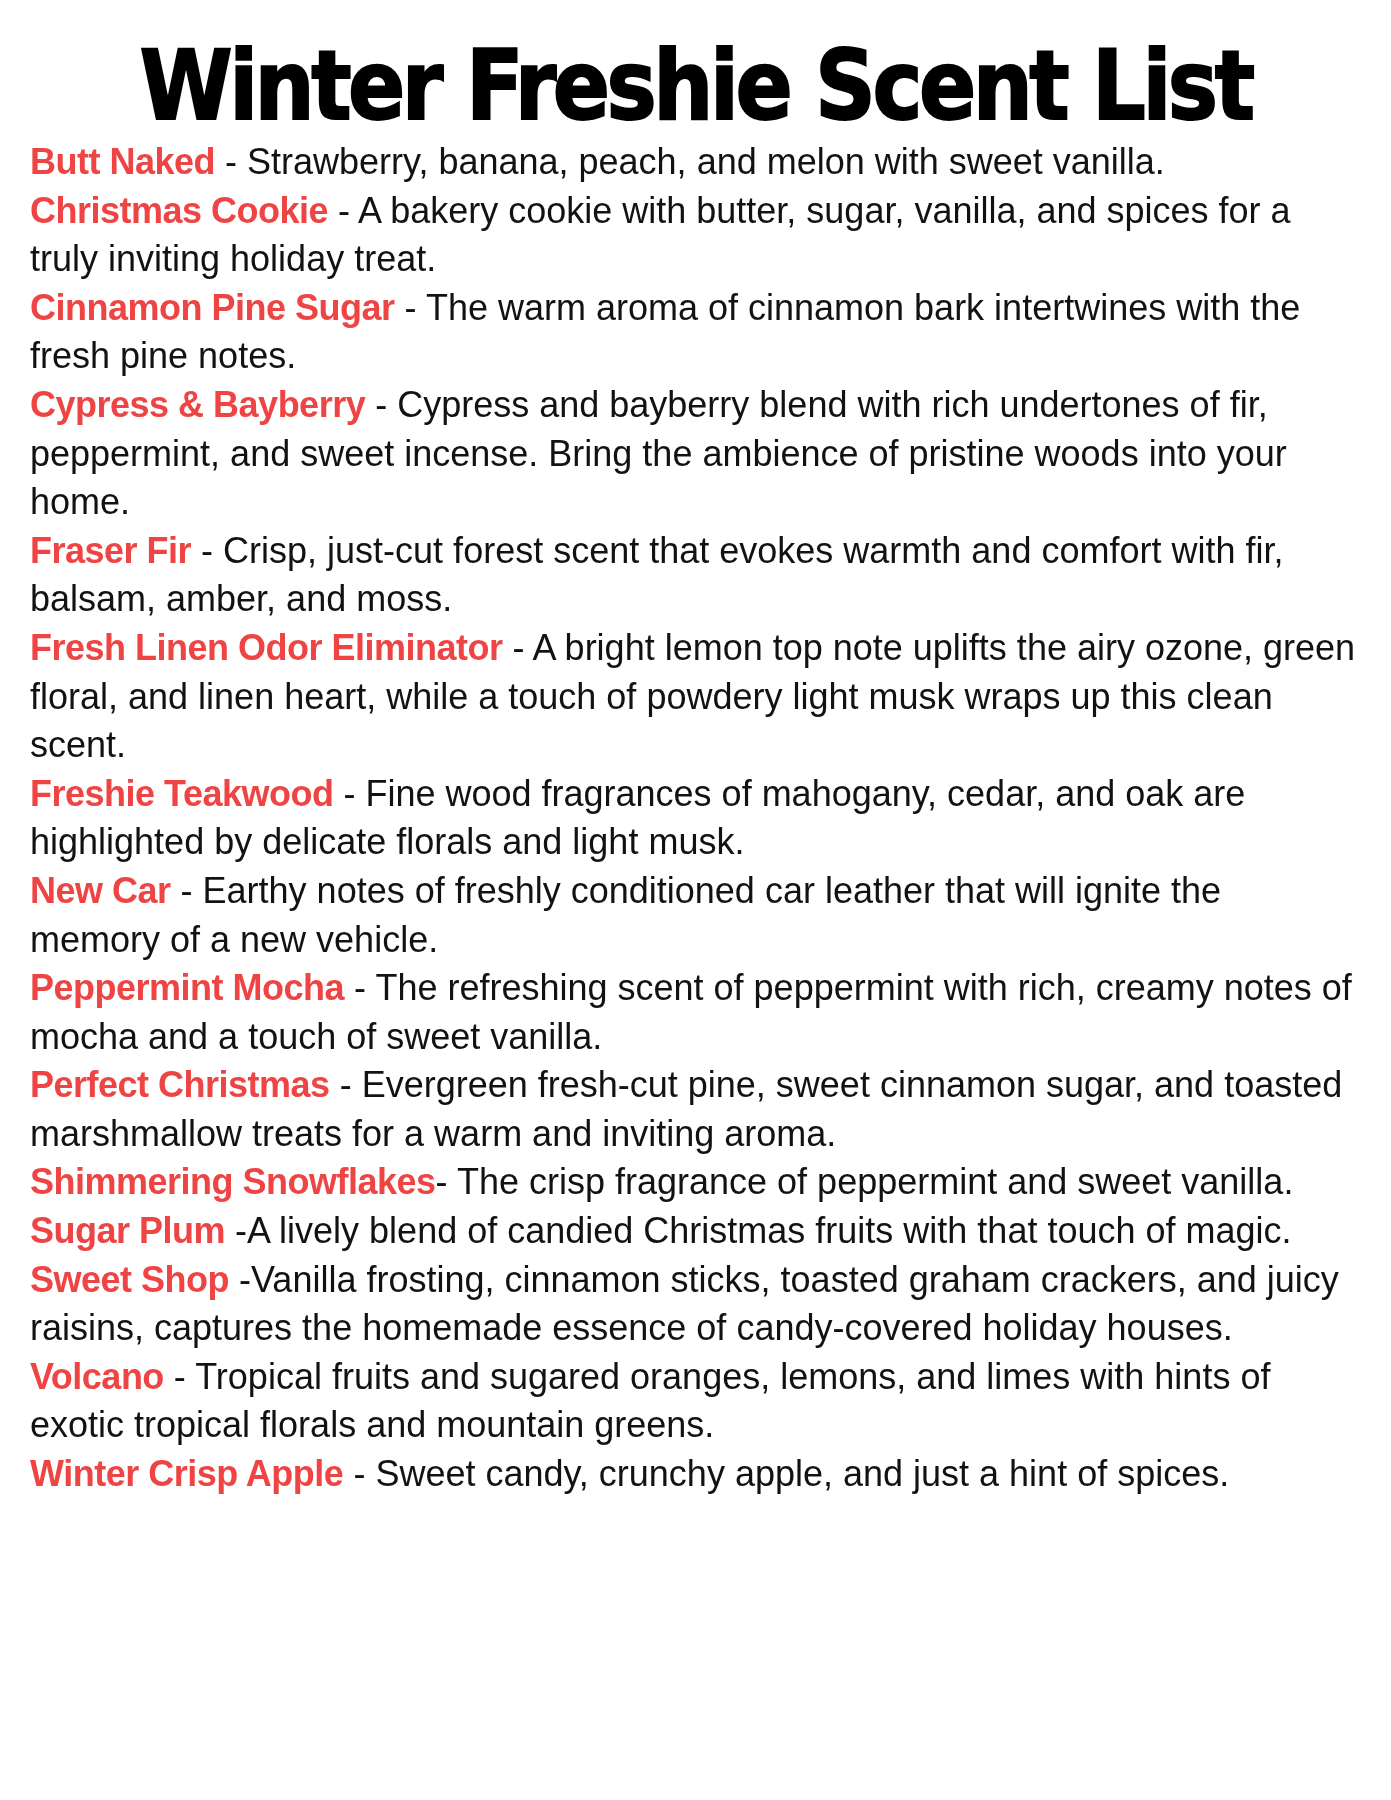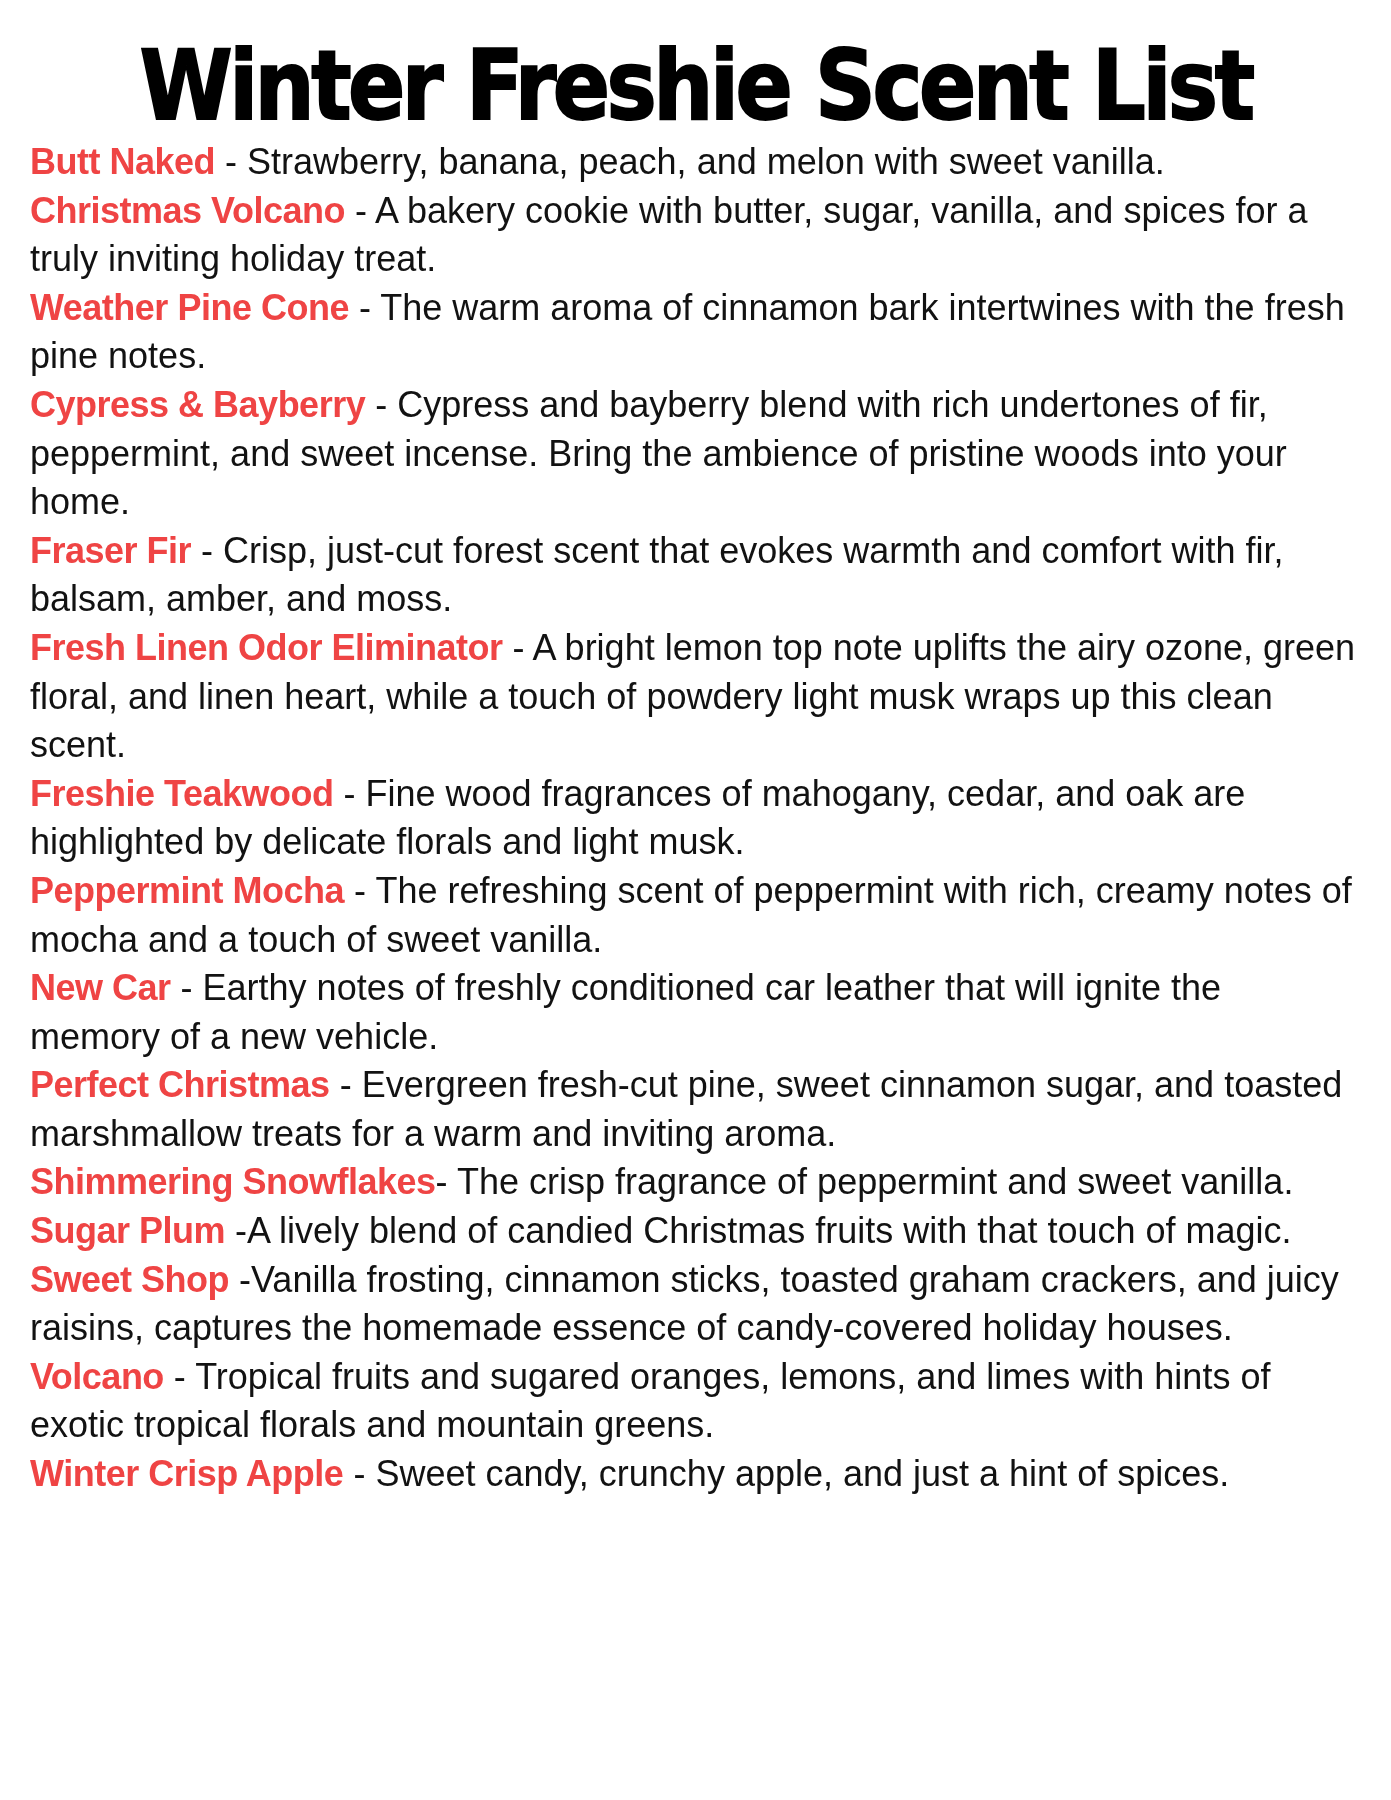--- a/index.html
+++ b/index.html
@@ -50,35 +50,35 @@
   }
 </style>
 </head>
 <body>
 
 <div class="page">
   <h1 class="title">Winter Freshie Scent List</h1>
   <div class="scent-list" id="scent-list">
   <p class="scent"><span class="scent-name">Butt Naked</span><span class="scent-sep"> - </span><span class="scent-desc">Strawberry, banana, peach, and melon with sweet vanilla.</span></p>
 
-  <p class="scent"><span class="scent-name">Christmas Volcano</span><span class="scent-sep"> - </span><span class="scent-desc">A bakery cookie with butter, sugar, vanilla, and spices for a truly inviting holiday treat.</span></p>
+  <p class="scent"><span class="scent-name">Christmas Cookie</span><span class="scent-sep"> - </span><span class="scent-desc">A bakery cookie with butter, sugar, vanilla, and spices for a truly inviting holiday treat.</span></p>
 
-  <p class="scent"><span class="scent-name">Weather Pine Cone</span><span class="scent-sep"> - </span><span class="scent-desc">The warm aroma of cinnamon bark intertwines with the fresh pine notes.</span></p>
+  <p class="scent"><span class="scent-name">Cinnamon Pine Sugar</span><span class="scent-sep"> - </span><span class="scent-desc">The warm aroma of cinnamon bark intertwines with the fresh pine notes.</span></p>
 
   <p class="scent"><span class="scent-name">Cypress &amp; Bayberry</span><span class="scent-sep"> - </span><span class="scent-desc">Cypress and bayberry blend with rich undertones of fir, peppermint, and sweet incense. Bring the ambience of pristine woods into your home.</span></p>
 
   <p class="scent"><span class="scent-name">Fraser Fir</span><span class="scent-sep"> - </span><span class="scent-desc">Crisp, just-cut forest scent that evokes warmth and comfort with fir, balsam, amber, and moss.</span></p>
 
   <p class="scent"><span class="scent-name">Fresh Linen Odor Eliminator</span><span class="scent-sep"> - </span><span class="scent-desc">A bright lemon top note uplifts the airy ozone, green floral, and linen heart, while a touch of powdery light musk wraps up this clean scent.</span></p>
 
   <p class="scent"><span class="scent-name">Freshie Teakwood</span><span class="scent-sep"> - </span><span class="scent-desc">Fine wood fragrances of mahogany, cedar, and oak are highlighted by delicate florals and light musk.</span></p>
 
+  <p class="scent"><span class="scent-name">New Car</span><span class="scent-sep"> - </span><span class="scent-desc">Earthy notes of freshly conditioned car leather that will ignite the memory of a new vehicle.</span></p>
+
   <p class="scent"><span class="scent-name">Peppermint Mocha</span><span class="scent-sep"> - </span><span class="scent-desc">The refreshing scent of peppermint with rich, creamy notes of mocha and a touch of sweet vanilla.</span></p>
-
-  <p class="scent"><span class="scent-name">New Car</span><span class="scent-sep"> - </span><span class="scent-desc">Earthy notes of freshly conditioned car leather that will ignite the memory of a new vehicle.</span></p>
 
   <p class="scent"><span class="scent-name">Perfect Christmas</span><span class="scent-sep"> - </span><span class="scent-desc">Evergreen fresh-cut pine, sweet cinnamon sugar, and toasted marshmallow treats for a warm and inviting aroma.</span></p>
 
   <p class="scent"><span class="scent-name">Shimmering Snowflakes</span><span class="scent-sep">- </span><span class="scent-desc">The crisp fragrance of peppermint and sweet vanilla.</span></p>
 
   <p class="scent"><span class="scent-name">Sugar Plum</span><span class="scent-sep"> -</span><span class="scent-desc">A lively blend of candied Christmas fruits with that touch of magic.</span></p>
 
 
   <p class="scent"><span class="scent-name">Sweet Shop</span><span class="scent-sep"> -</span><span class="scent-desc">Vanilla frosting, cinnamon sticks, toasted graham crackers, and juicy raisins, captures the homemade essence of candy-covered holiday houses.</span></p>
 

